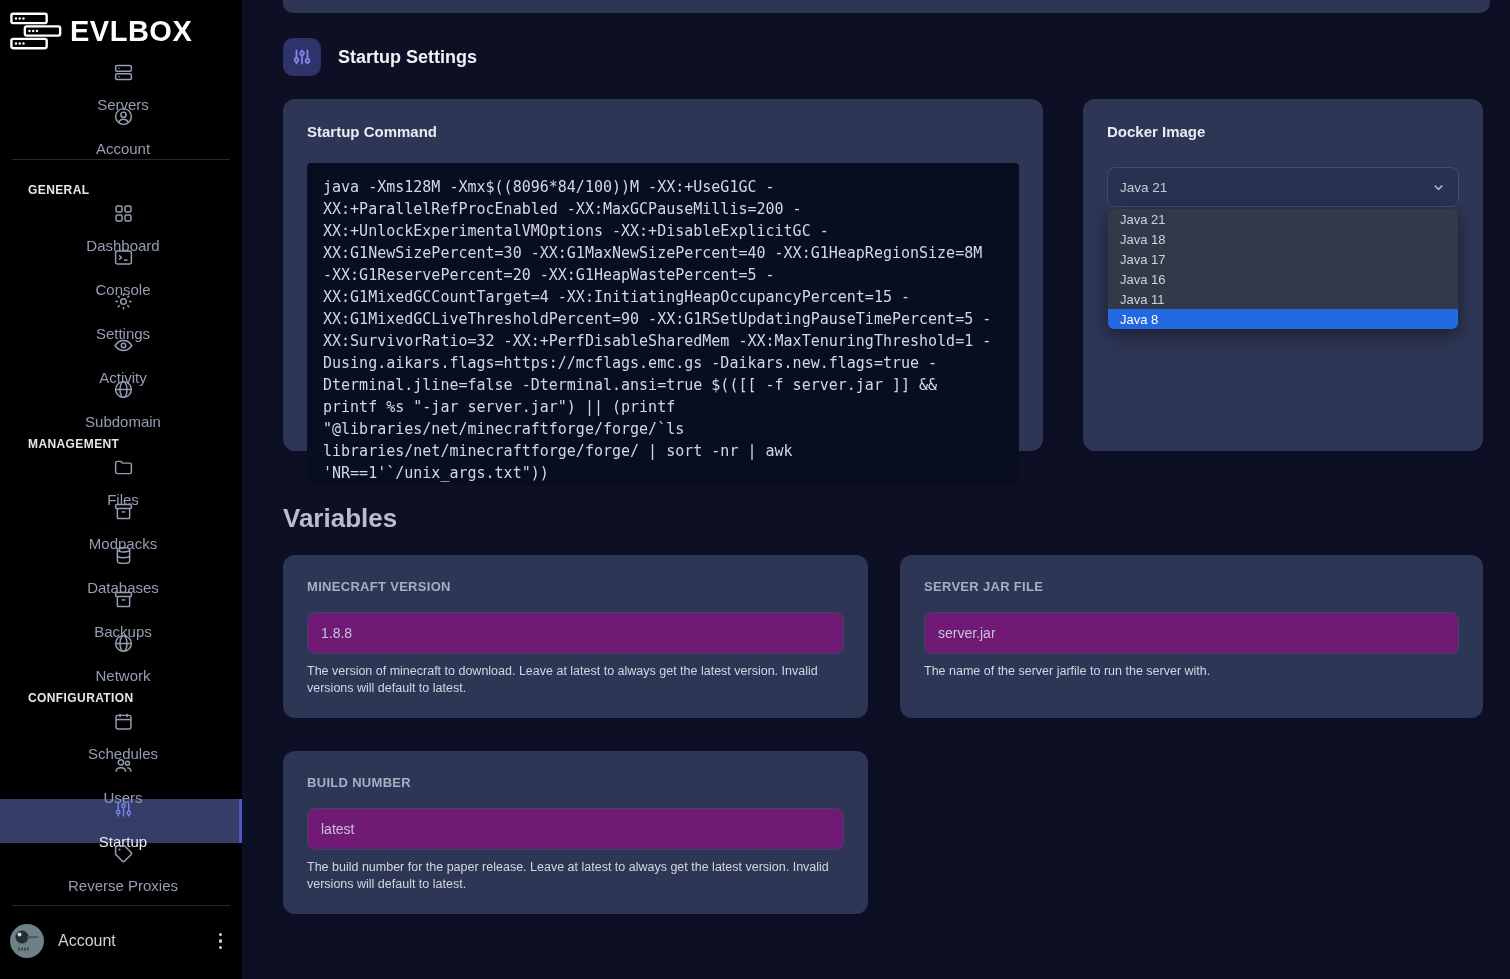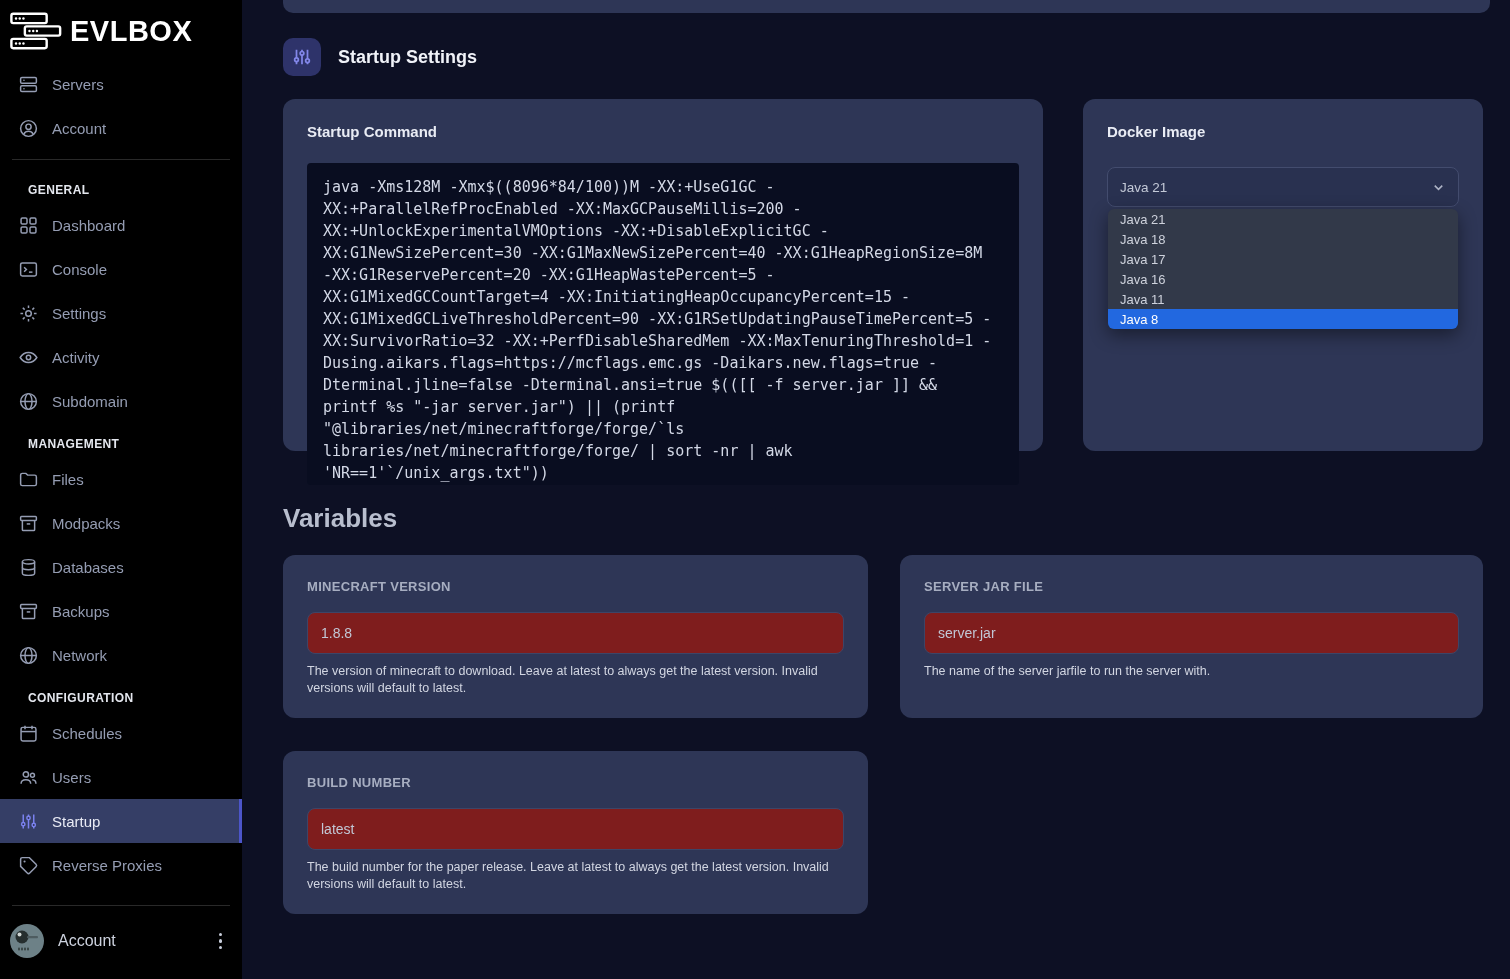--- a/index.html
+++ b/index.html
@@ -10,22 +10,22 @@
   }
   
   .sidebar {
     width:242px; flex:0 0 242px; height:979px; background:#000000;
     display:flex; flex-direction:column; position:relative;
   }
   .logo-row { display:flex; align-items:center; gap:8px; padding:8px 0 0 10px; height:54px; cursor:pointer; }
   .logo-text { font-size:29px; font-weight:800; letter-spacing:.5px; color:#ffffff; }
   .nav { margin-top:8px; }
   .nav-item {
-    height:44px; display:flex; align-items:center; padding-left:17px; gap:13px;
-    color:#959db3; font-size:15px; cursor:pointer;
+    height:44px; display:flex; align-items:center; padding-left:4px; gap:13px;
+    color:#959db3; font-size:15px; cursor:pointer;flex-direction:column;
   }
   .nav-item .nav-icon { width:22px; height:22px; display:flex; align-items:center; justify-content:center; }
   .nav-item svg { width:21px; height:21px; }
   .nav-item.active { background:#353e66; box-shadow:inset -3px 0 0 #4c55c9; color:#e9ebf5; }
   .nav-item.active .nav-icon { color:#7b82ef; }
   .divider { border-top:1px solid rgba(255,255,255,.16); margin:9px 12px; }
   .section-label {
     padding:14px 0 6px 28px; font-size:12px; font-weight:700; letter-spacing:.4px;
     color:#e4e7ee; text-transform:uppercase;
   }
@@ -68,21 +68,21 @@
     border-radius:6px; overflow:hidden; z-index:5;
     box-shadow:0 6px 18px rgba(0,0,0,.45); font-size:13px;
   }
   .dd-option { height:20px; display:flex; align-items:center; padding-left:12px; color:#ced2dc; cursor:pointer; }
   .dd-option.highlighted { background:#2268e0; color:#ffffff; }
   .vars-heading { margin-top:52px; font-size:26px; font-weight:600; color:#b8bece; }
   .vars-grid { margin-top:21px; display:grid; grid-template-columns:585px 583px; column-gap:32px; row-gap:33px; }
   .var-card { min-height:163px; padding:24px 24px 18px 24px; }
   .var-label { font-size:13px; font-weight:700; letter-spacing:.3px; color:#a7aec1; text-transform:uppercase; }
   .var-input {
-    margin-top:18px; width:100%; height:42px; background:#7f1d1d;
+    margin-top:18px; width:100%; height:42px; background:#701a75;
     border:1px solid #3d4567; border-radius:8px; padding:0 13px;
     font-size:14px; color:#c2c7d5; font-family:"Liberation Sans",sans-serif; outline:none;
   }
   .var-desc { margin-top:9px; font-size:12.5px; line-height:1.35; color:#d2d6e2; }
   svg { display:block; }
 </style>
 </head>
 <body>
 
 <aside class="sidebar">

